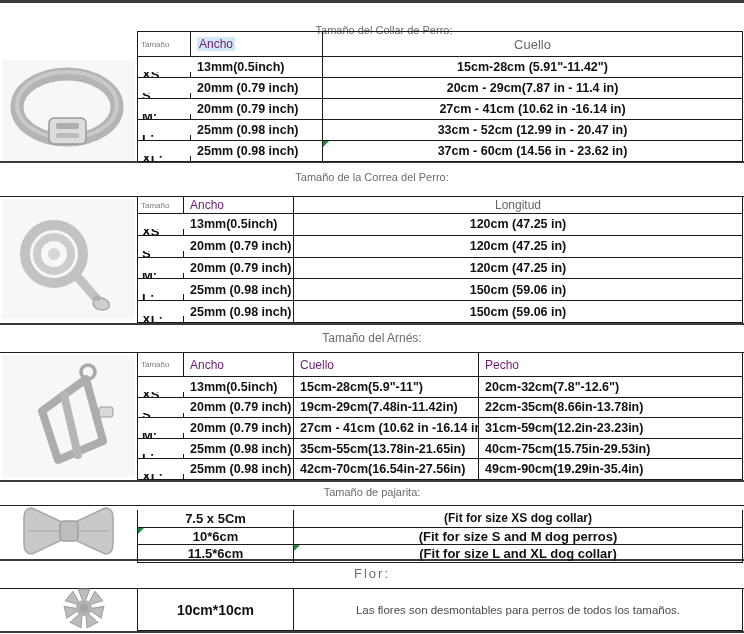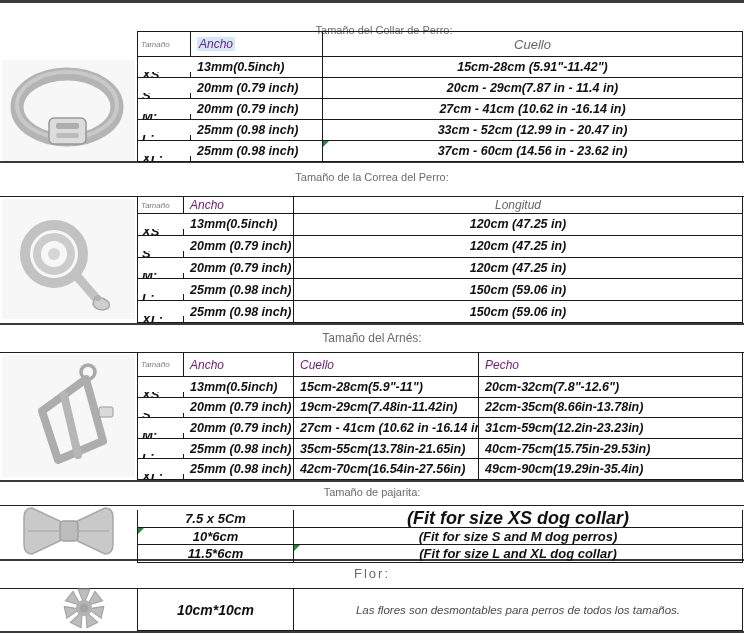--- a/index.html
+++ b/index.html
@@ -10,21 +10,20 @@
   .hline{position:absolute;left:0;right:0;background:#3a3a3a;}
   .thin{position:absolute;left:0;right:0;height:1px;background:#1f1f1f;}
   .sec-title{
     position:absolute;left:0;right:0;text-align:center;
     color:#6b6b6b;font-size:11px;
   }
   .tbl{
     position:absolute;left:137px;width:606px;display:grid;
     border-left:1px solid #1a1a1a;border-right:1px solid #1a1a1a;
     box-sizing:border-box;
-    font-style:italic;
   }
   .c{
     display:flex;align-items:center;position:relative;
     border-right:1px solid #1a1a1a;border-bottom:1px solid #1a1a1a;
     box-sizing:border-box;white-space:nowrap;overflow:hidden;color:#111;
   }
   .c.last{border-right:none;}
   .hs{font-size:8px;color:#7d7d7d;padding-left:3px;}
   .h{font-size:12px;color:#701a75;padding-left:6px;}
   .hc{justify-content:center;font-size:13px;color:#666;}
@@ -209,21 +208,21 @@
     <div class="c val last">40cm-75cm(15.75in-29.53in)</div>
 
     <div class="c size">XL:</div>
     <div class="c val">25mm (0.98 inch)</div>
     <div class="c val">42cm-70cm(16.54in-27.56in)</div>
     <div class="c val last">49cm-90cm(19.29in-35.4in)</div>
   </div>
 
   <div class="tbl" id="t4">
     <div class="c ctr" style="font-size:13px;">7.5 x 5Cm</div>
-    <div class="c ctr last" style="font-size:18px;text-align:center;">(Fit for size XS dog collar)</div>
+    <div class="c ctr last" style="font-size:12px;text-align:center;">(Fit for size XS dog collar)</div>
 
     <div class="c ctr" style="font-size:13px;">
         <span class="flag"></span>
         <span>10*6cm</span>
       </div>
     <div class="c ctr last" style="font-size:13px;">(Fit for size S and M dog perros)</div>
 
     <div class="c ctr" style="font-size:13px;">11.5*6cm</div>
     <div class="c ctr last" style="font-size:13px;">
         <span class="flag"></span>

